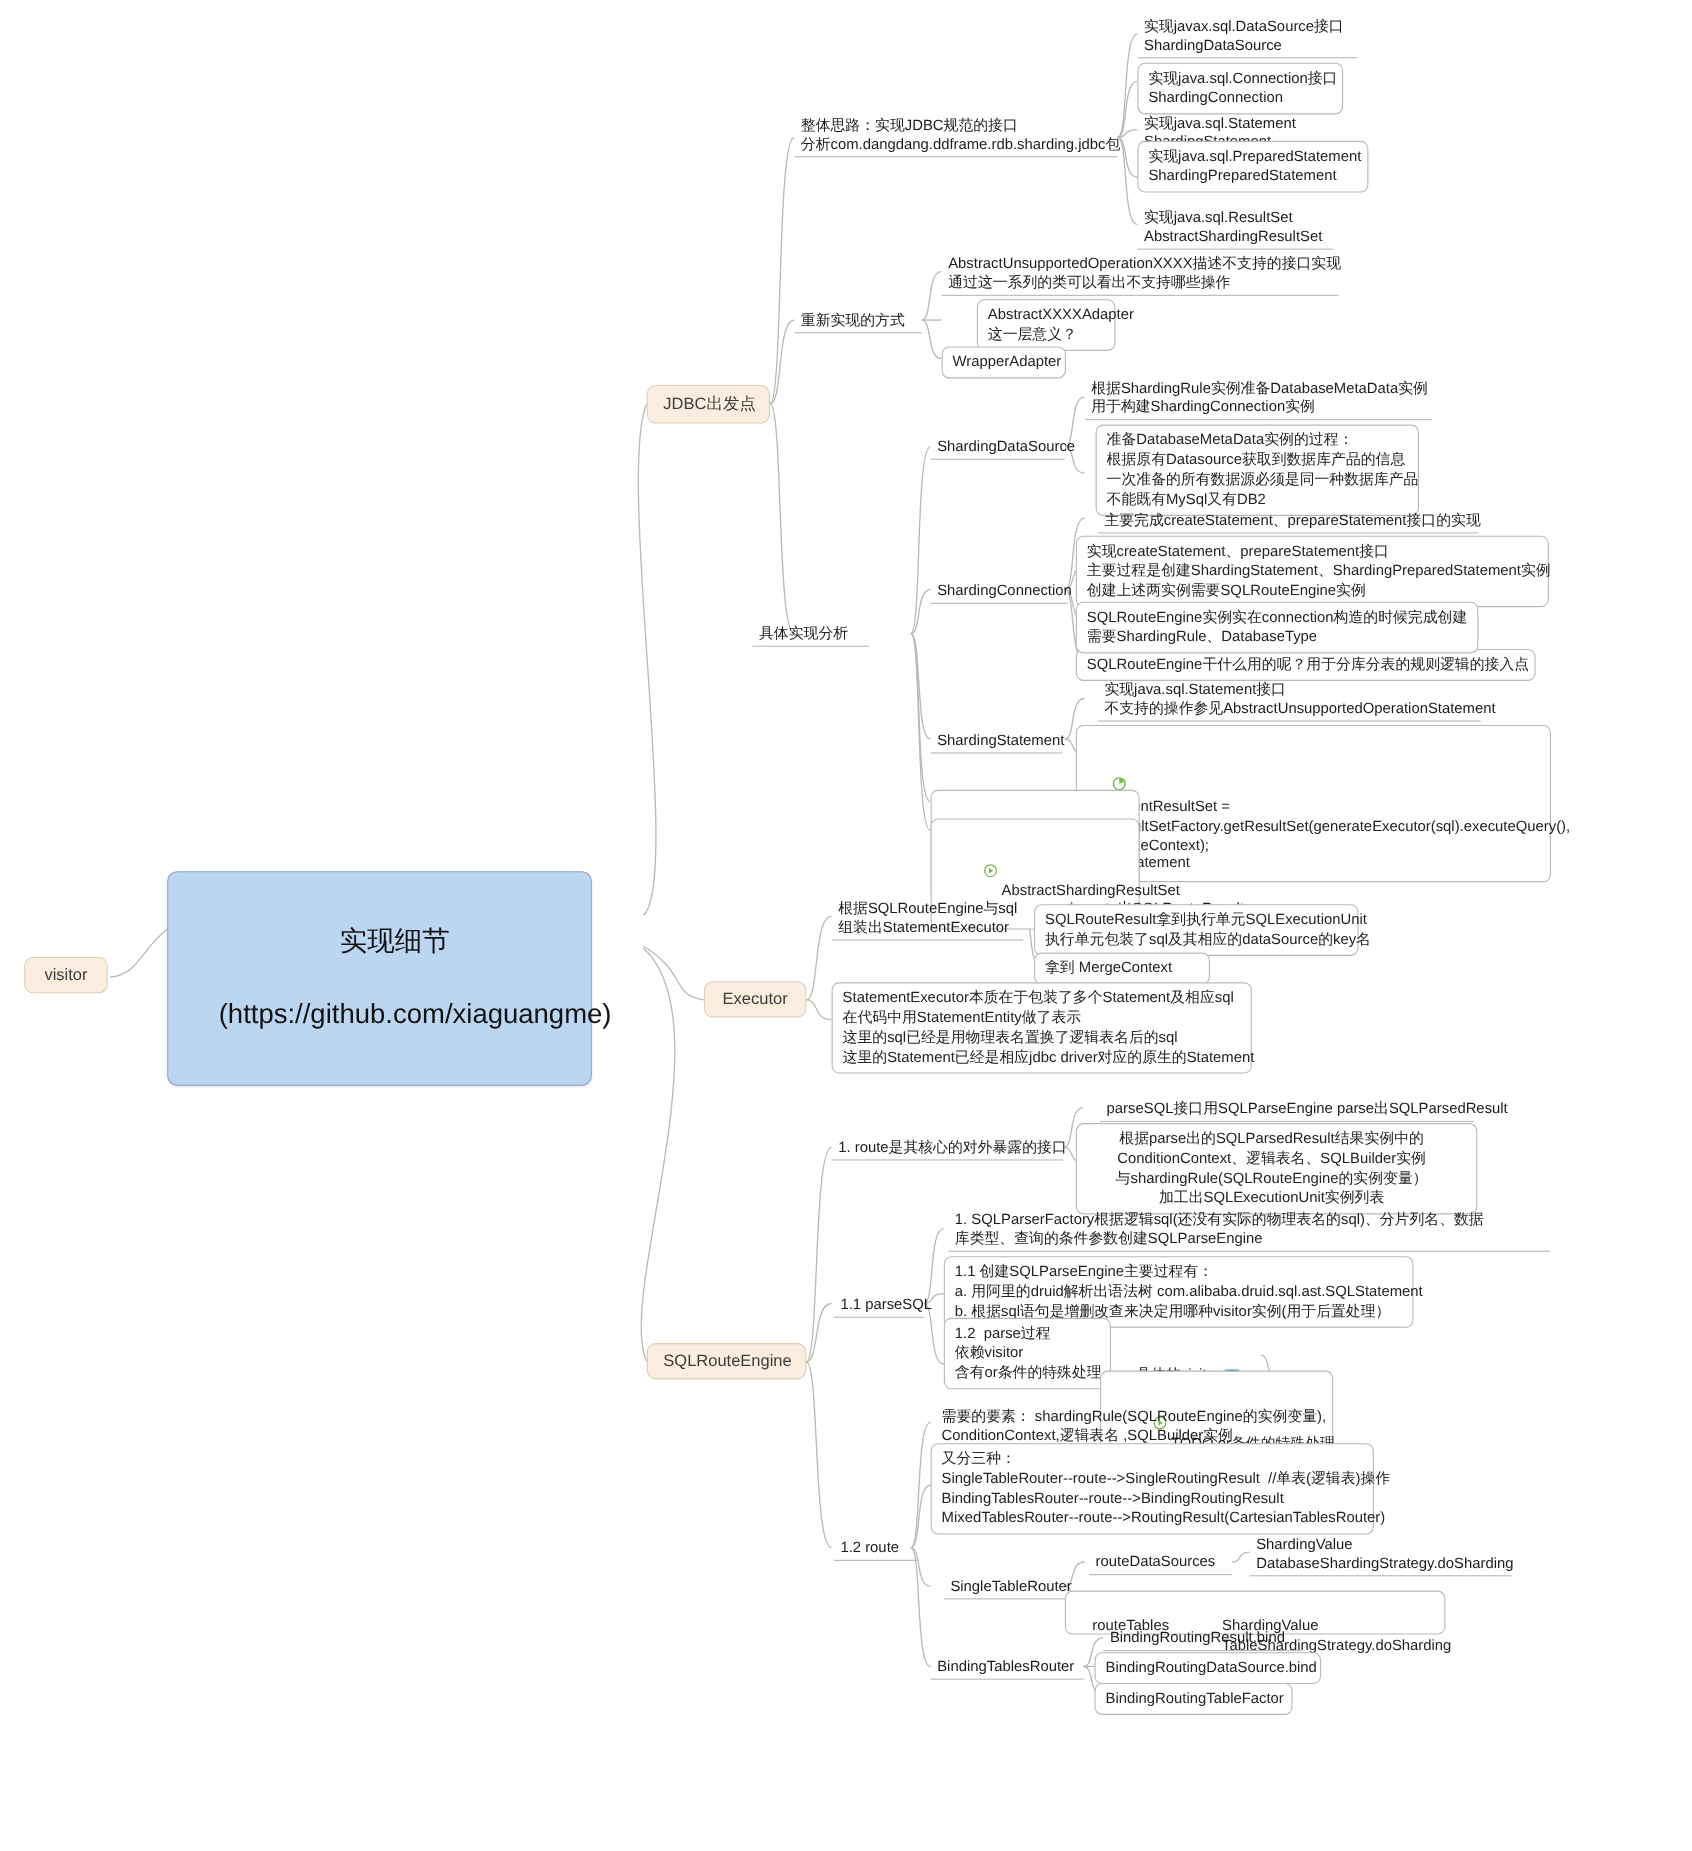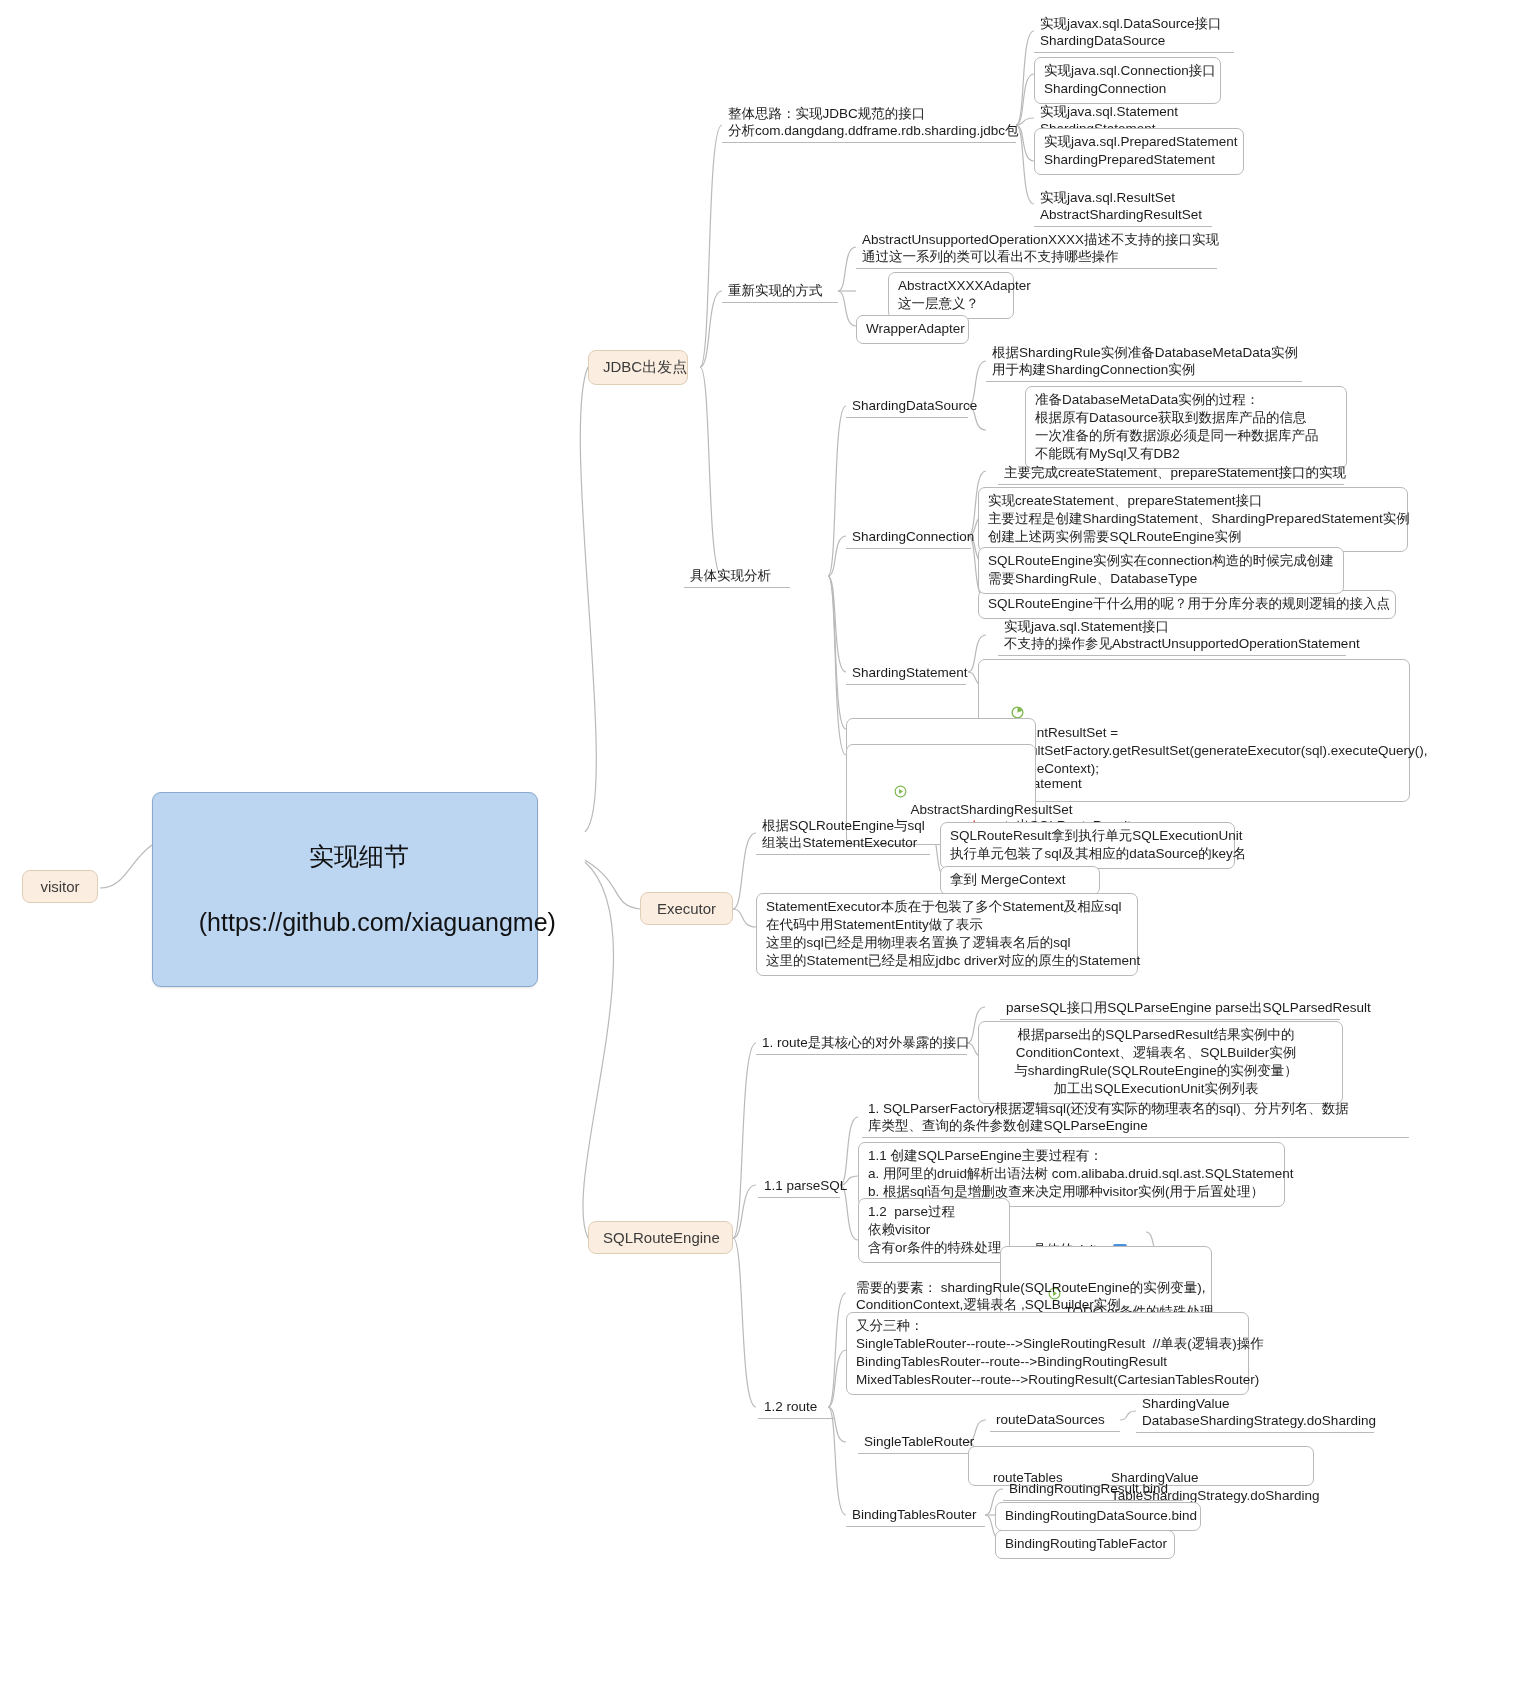--- a/index.html
+++ b/index.html
@@ -123,21 +123,21 @@
     </g>
   </svg>
 
   <div class="node rootbox" style="left:152px;top:792px;width:386px;">
     <span>实现细节</span><br>
     <span>(https://github.com/xiaguangme)</span>
   </div>
 
   <div class="node brandbox" style="left:22px;top:870px;width:76px;">visitor</div>
 
-  <div class="node brandbox" style="left:588px;top:350px;width:100px;">JDBC出发点</div>
+  <div class="node brandbox" style="left:588px;top:350px;width:112px;">JDBC出发点</div>
 
   <div class="node brandbox" style="left:640px;top:892px;width:93px;">Executor</div>
 
   <div class="node brandbox" style="left:588px;top:1221px;width:145px;">SQLRouteEngine</div>
 
   <div class="node topic ul" style="left:722px;top:103px;width:294px;">整体思路：实现JDBC规范的接口
 分析com.dangdang.ddframe.rdb.sharding.jdbc包</div>
 
   <div class="node topic ul" style="left:1034px;top:13px;width:200px;">实现javax.sql.DataSource接口
 ShardingDataSource</div>
@@ -155,21 +155,21 @@
 通过这一系列的类可以看出不支持哪些操作</div>
   <div class="node boxed" style="left:856px;top:272px;width:126px;margin-left:32px;">AbstractXXXXAdapter
 这一层意义？</div>
   <div class="node boxed" style="left:856px;top:315px;width:113px;">WrapperAdapter</div>
 
   <div class="node topic ul" style="left:684px;top:565px;width:106px;">具体实现分析</div>
 
   <div class="node topic ul" style="left:846px;top:395px;width:122px;">ShardingDataSource</div>
   <div class="node topic ul" style="left:986px;top:342px;width:316px;">根据ShardingRule实例准备DatabaseMetaData实例
 用于构建ShardingConnection实例</div>
-  <div class="node boxed" style="left:1025px;top:386px;width:322px;">准备DatabaseMetaData实例的过程：
+  <div class="node boxed" style="left:996px;top:386px;width:294px;">准备DatabaseMetaData实例的过程：
 根据原有Datasource获取到数据库产品的信息
 一次准备的所有数据源必须是同一种数据库产品
 不能既有MySql又有DB2</div>
 
   <div class="node topic ul" style="left:846px;top:526px;width:125px;">ShardingConnection</div>
   <div class="node topic ul" style="left:998px;top:462px;width:346px;">主要完成createStatement、prepareStatement接口的实现</div>
   <div class="node boxed" style="left:978px;top:487px;width:430px;">实现createStatement、prepareStatement接口
 主要过程是创建ShardingStatement、ShardingPreparedStatement实例
 创建上述两实例需要SQLRouteEngine实例</div>
   <div class="node boxed" style="left:978px;top:590px;width:418px;">SQLRouteEngine干什么用的呢？用于分库分表的规则逻辑的接入点</div>

